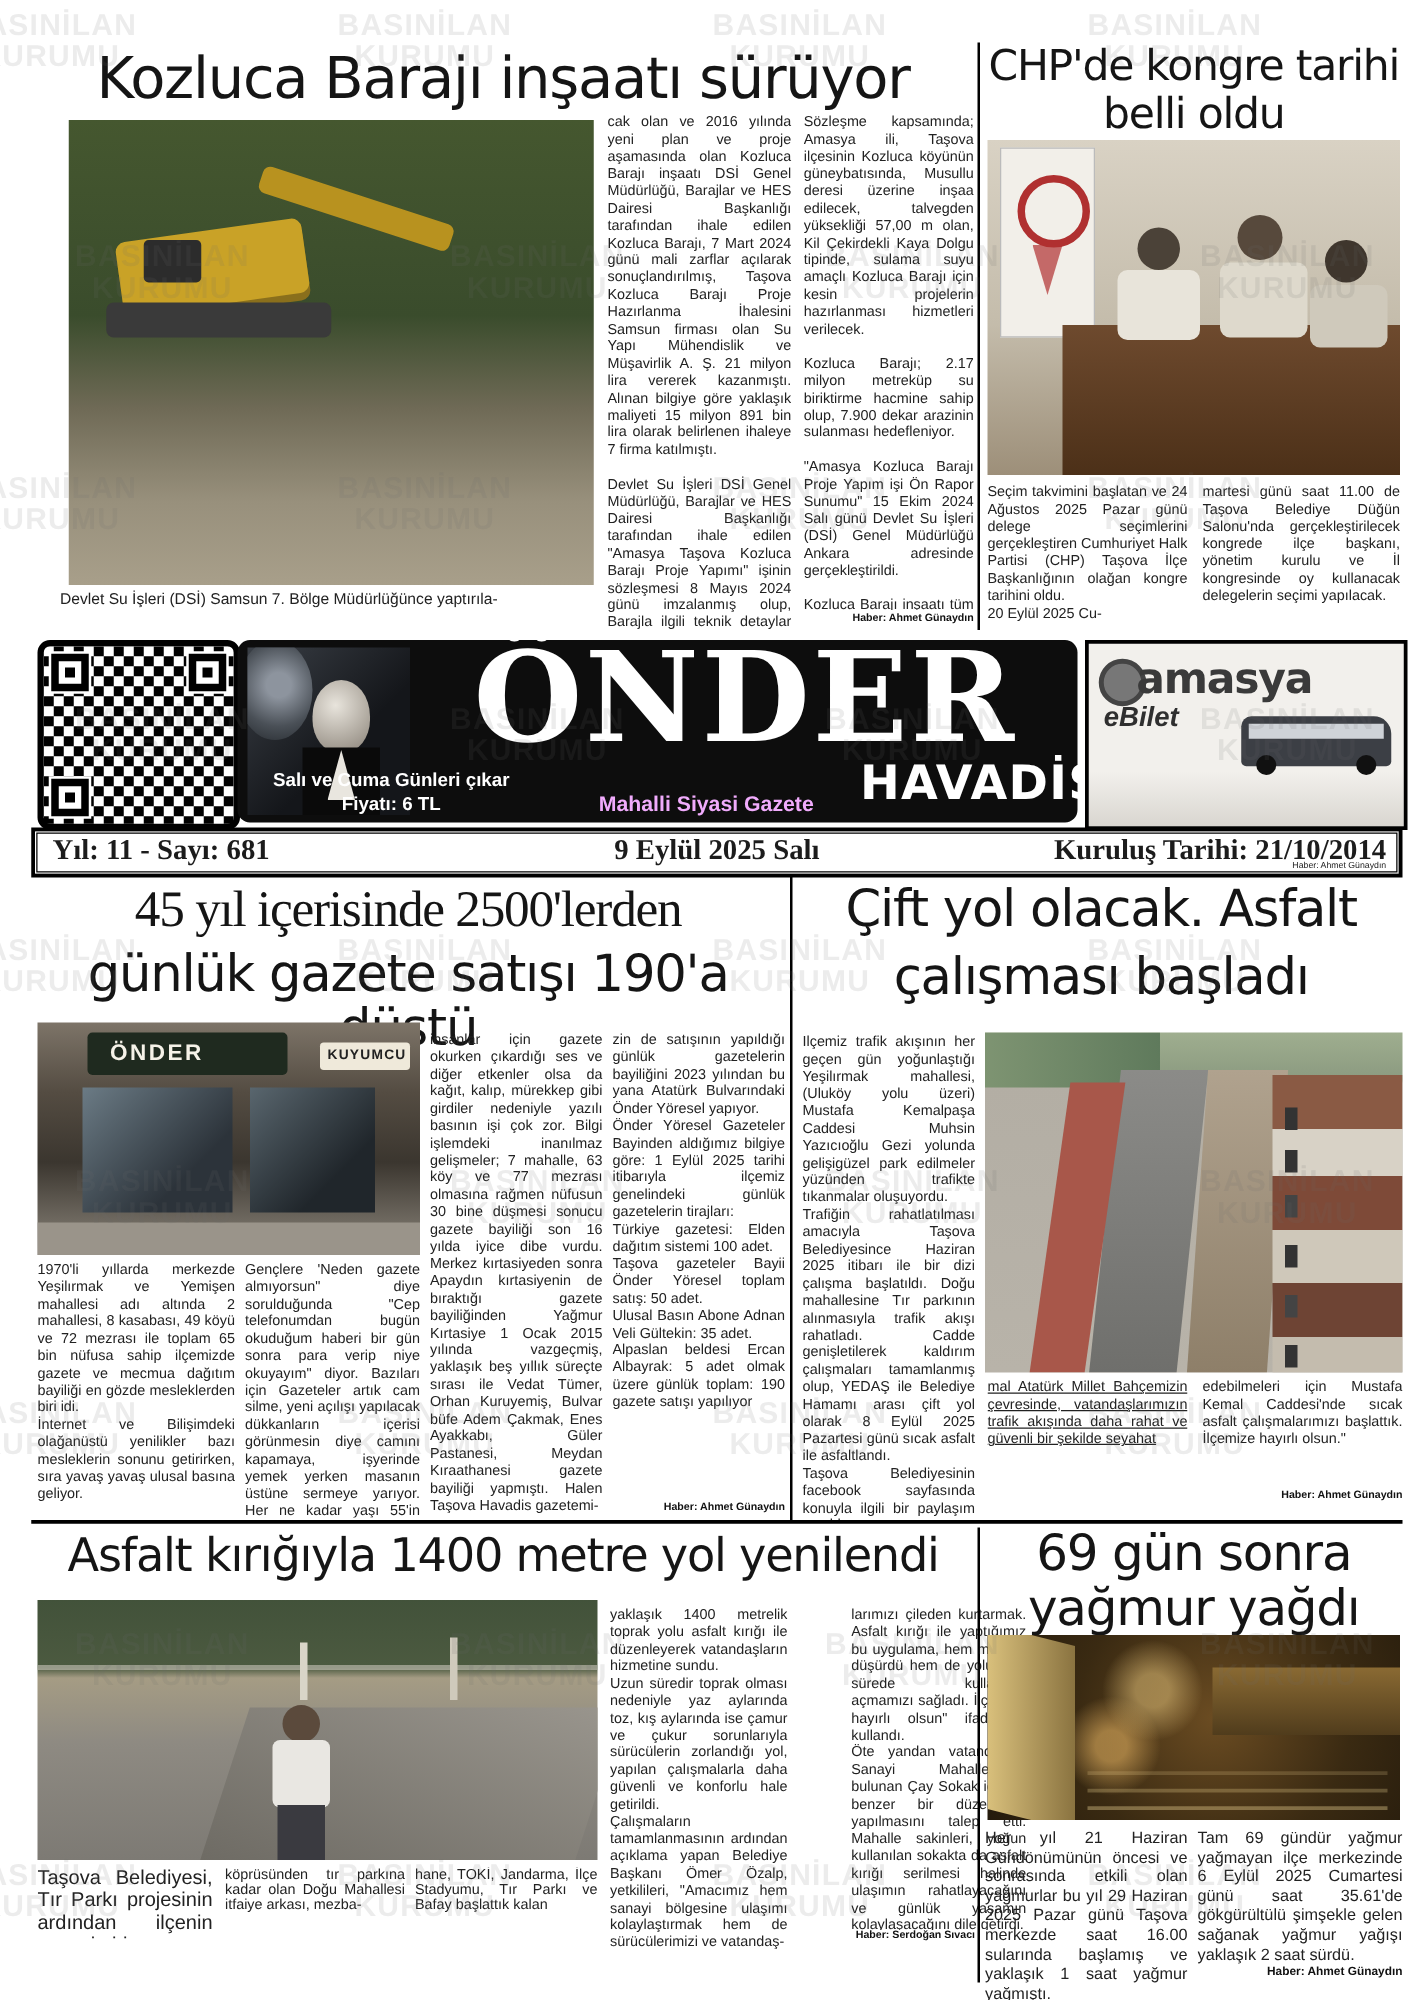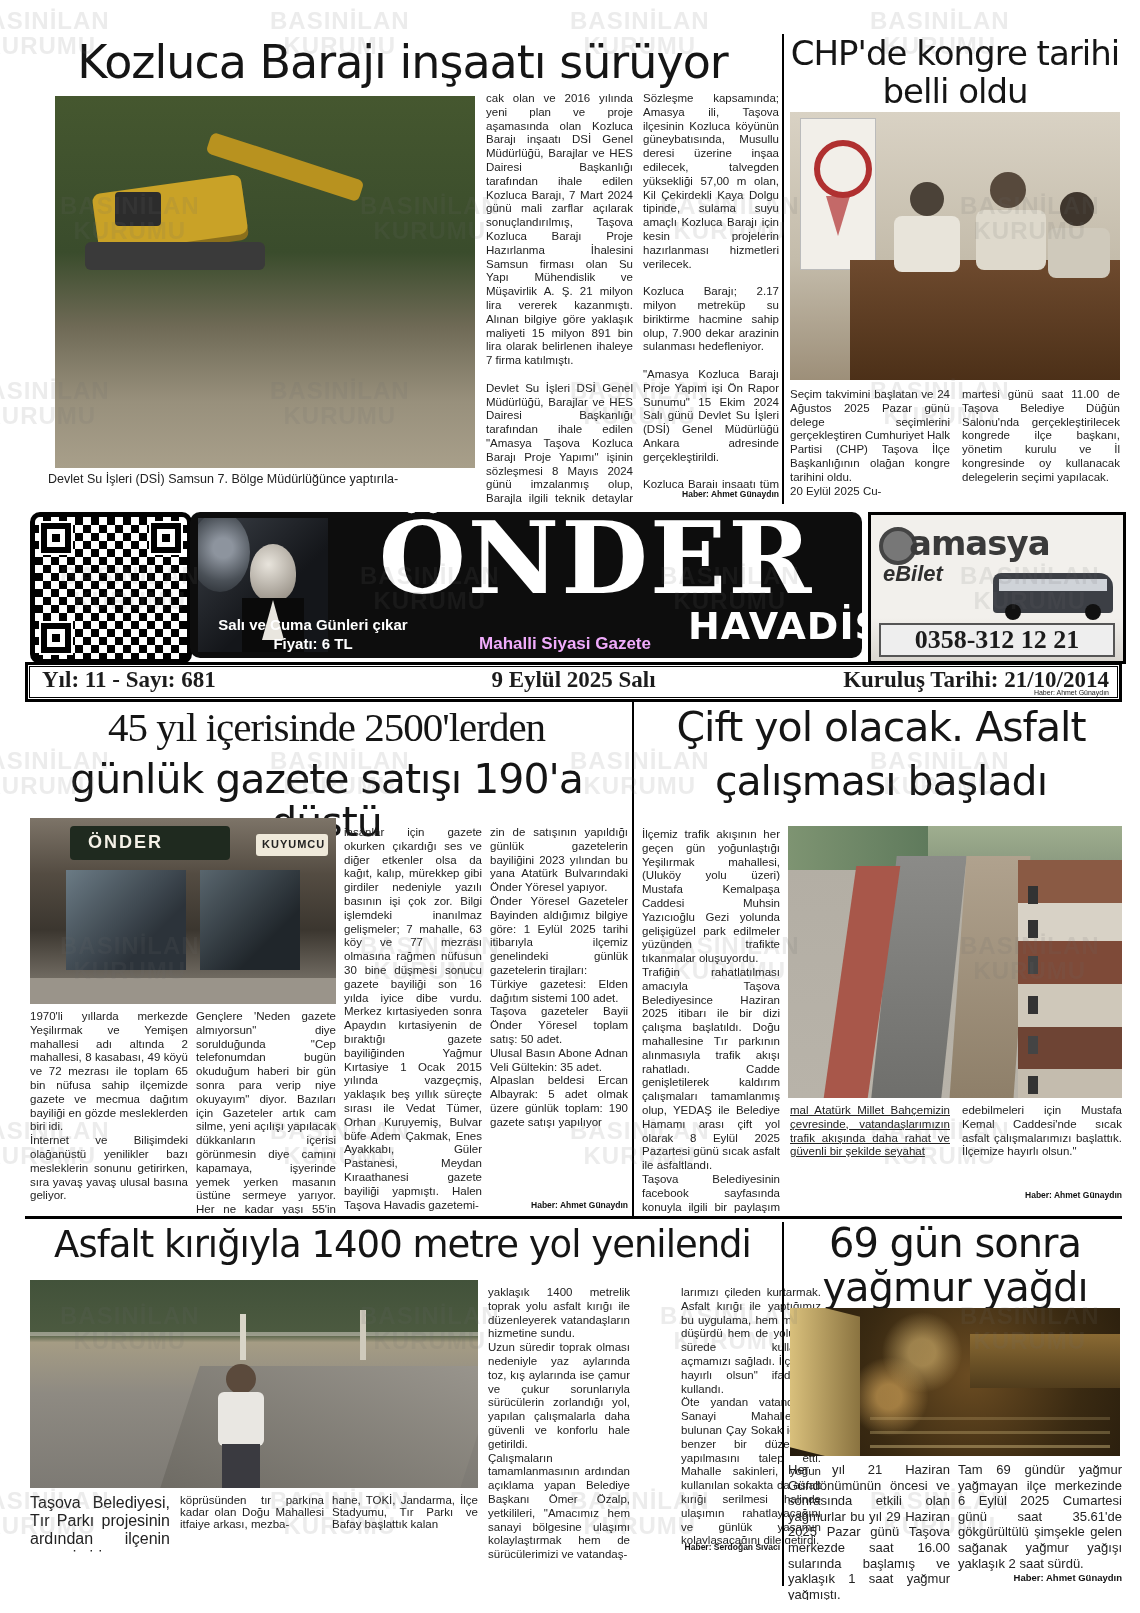--- a/index.html
+++ b/index.html
@@ -138,21 +138,20 @@
     </div>
     <div id="masthead-type">Mahalli Siyasi Gazete</div>
     <div id="masthead-title2">HAVADİS</div>
   </div>
 
   <div id="ad-box">
     <div id="ad-logo"></div>
     <div id="ad-brand">amasya</div>
     <div id="ad-ebilet">eBilet</div>
     <div id="ad-bus"></div>
-    <div id="ad-phone">0358-312 12 21</div>
   </div>
 
   <div id="datebar">
     <span style="left:14px;">Yıl: 11 - Sayı: 681</span>
     <span style="left:0;right:0;text-align:center;">9 Eylül 2025 Salı</span>
     <span style="right:10px;">Kuruluş Tarihi: 21/10/2014</span>
     <span style="right:10px;top:24px;font-family:'Liberation Sans',sans-serif;font-weight:normal;font-size:7px;">Haber: Ahmet Günaydın</span>
   </div>
 
   <div class="headline" style="left:25px;top:706px;width:603px;font-size:41px;font-family:Liberation Serif, serif;">45 yıl içerisinde 2500'lerden</div>

